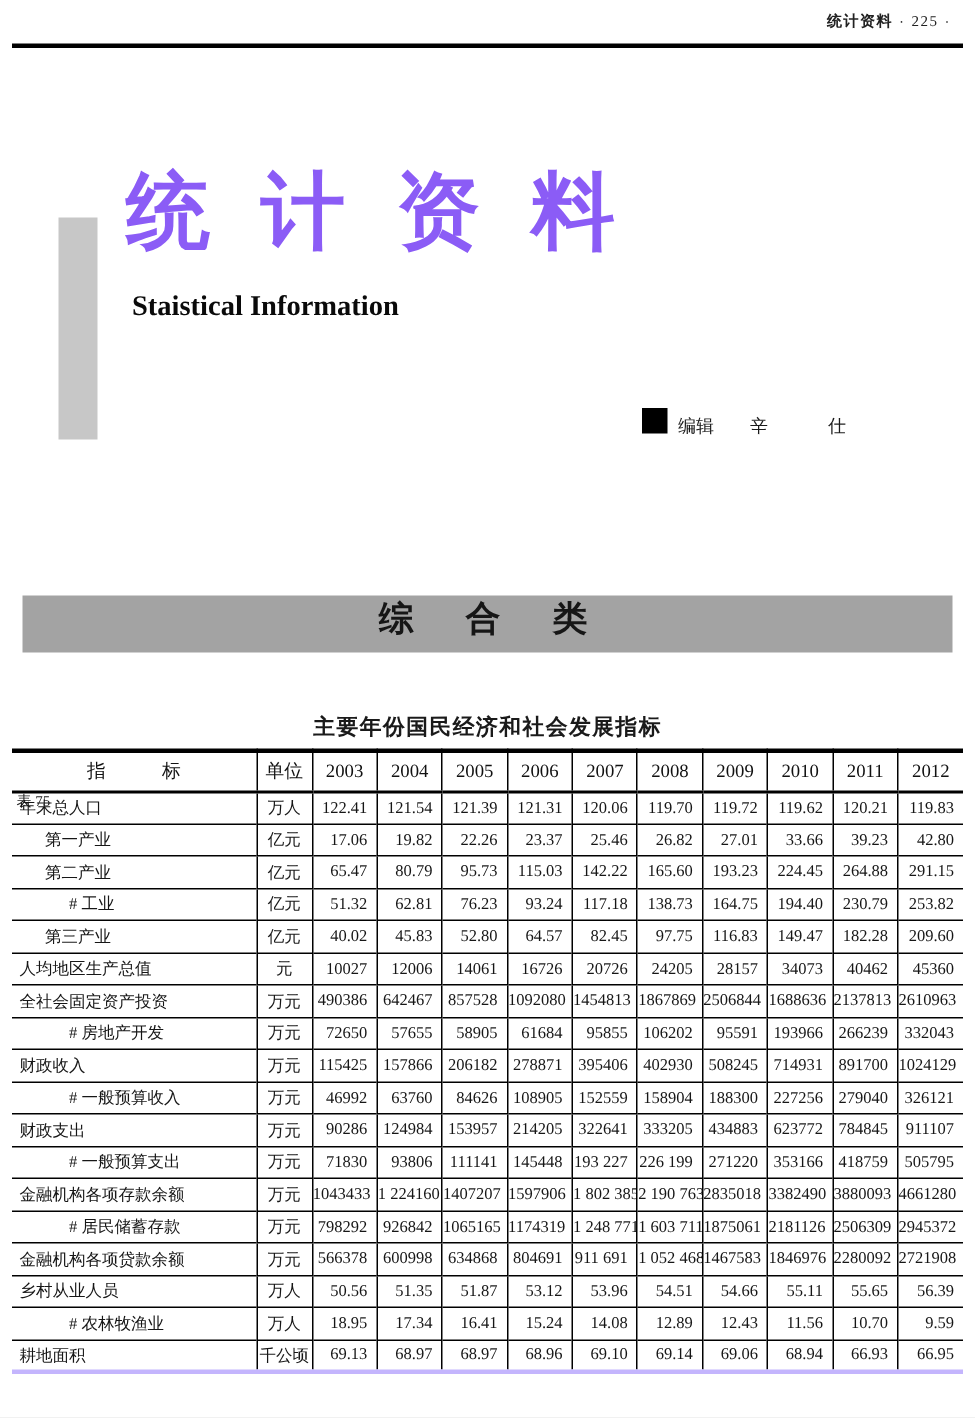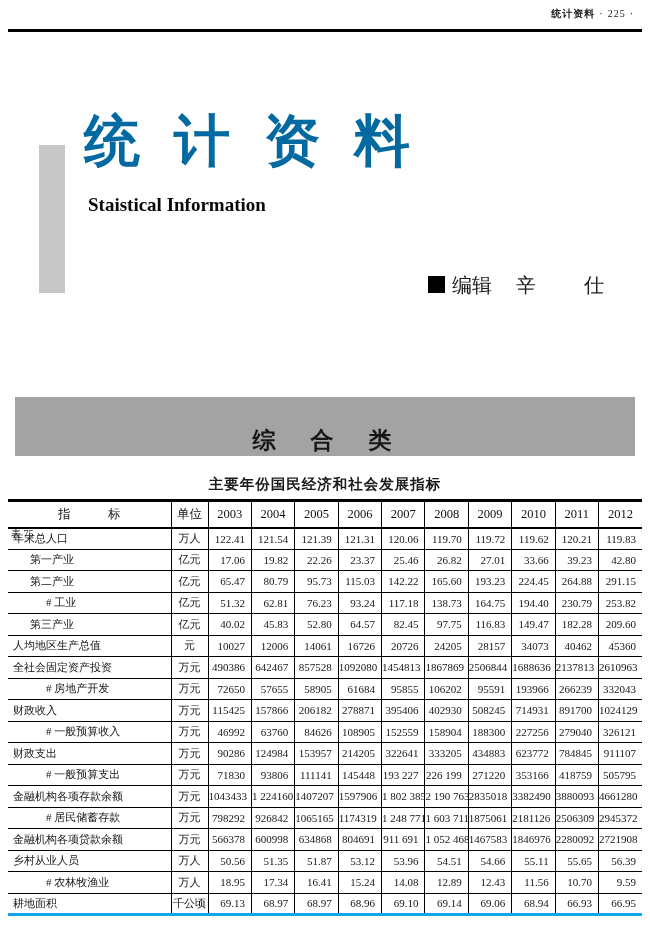--- a/index.html
+++ b/index.html
@@ -16,56 +16,56 @@
     letter-spacing:1px;
   }
   .running-header .sep { margin:0 4px; font-weight:normal; }
   .running-header .pgnum { font-family:"Liberation Serif", serif; font-weight:normal; }
   .header-rule { position:absolute; top:29px; left:8px; width:634px; height:2.5px; background:#000; }
 
   
   .accent-bar { position:absolute; left:39px; top:145px; width:26px; height:148px; background:#c7c7c7; }
   .main-title {
     position:absolute; left:84px; top:104px; font-size:56px; font-weight:bold;
-    letter-spacing:10px; font-family:"Liberation Serif", serif; color:#0369a1; white-space:nowrap;
+    letter-spacing:10px; font-family:"Liberation Serif", serif; color:#8b5cf6; white-space:nowrap;
   }
   .subtitle {
     position:absolute; left:88px; top:194px; font-size:19px; font-weight:bold;
     font-family:"Liberation Serif", serif; color:#0a0a0a;
   }
   .editor-line {
-    position:absolute; left:428px; top:272px; font-size:20px; color:#1a1a1a;
+    position:absolute; left:428px; top:272px; font-size:12px; color:#1a1a1a;
     font-family:"Liberation Serif", serif; white-space:nowrap;
   }
   .editor-marker { display:inline-block; width:17px; height:17px; background:#000; margin-right:7px; vertical-align:-1px; }
   .editor-name { margin-left:24px; letter-spacing:14px; }
 
   
   .banner {
-    position:absolute; left:15px; top:397px; width:620px; height:59px; background:#a3a3a3;
-    display:flex; align-items:flex-end; justify-content:center;
+    position:absolute; left:15px; top:397px; width:620px; height:38px; background:#a3a3a3;
+    display:flex; align-items:flex-start; justify-content:center;
   }
   .banner span {
     font-family:"Liberation Sans", sans-serif; font-size:23px; font-weight:bold;
     color:#161616; letter-spacing:6px;
   }
 
   .table-caption {
     position:absolute; top:455px; left:0; width:100%; text-align:center;
     font-family:"Liberation Sans", sans-serif; font-size:14.5px; font-weight:bold; color:#1a1a1a;
     letter-spacing:1px;
     margin-top:20px;
   }
   .table-label { position:absolute; top:479px; left:11px; font-size:10px; color:#1a1a1a;margin-top:48px; }
 
   
   table.stats {
     position:absolute; top:499px; left:8px; width:634px;
     border-collapse:collapse; table-layout:fixed;
-    border-top:3px solid #000; border-bottom:3px solid #0ea5e9;
+    border-top:3px solid #000; border-bottom:3px solid #c4b5fd;
     font-family:"Liberation Serif", serif;
   }
   table.stats th, table.stats td { overflow:hidden; white-space:nowrap; }
   table.stats thead tr { height:27px; }
   table.stats tbody tr { height:21.5px; }
   table.stats thead th {
     border-bottom:2.5px solid #000; font-weight:normal; font-size:12.5px;
     text-align:center; color:#111;
   }
   table.stats tbody td { border-top:1px solid #000; font-size:11px; color:#161616; }

